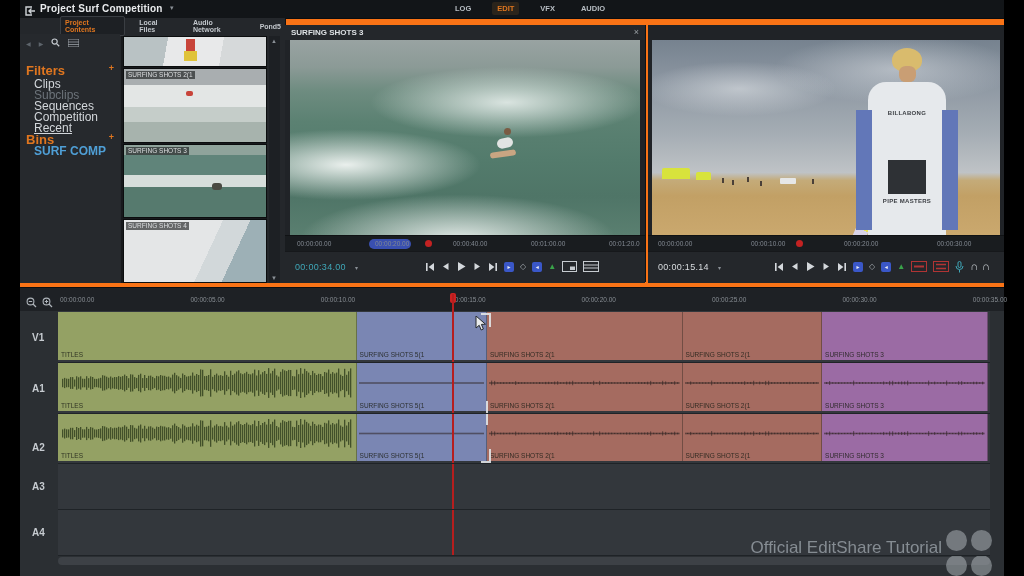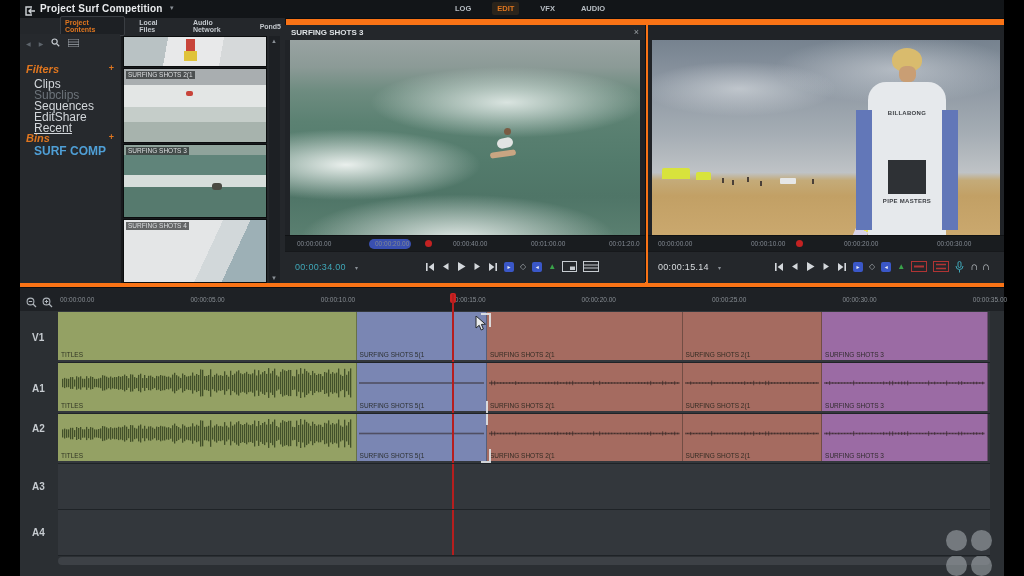--- a/index.html
+++ b/index.html
@@ -16,21 +16,21 @@
   .top-tab{font-size:7.5px;font-weight:bold;color:#b9bfc5;padding:2px 5px;cursor:default;}
   .top-tab.active{color:#e0761f;background:#2b241b;border-radius:2px;}
 
   
   #browser{left:0;top:18px;width:265px;height:265px;background:#24272b;border-right:1px solid #101214;}
   #browser-tabs{left:40px;top:1px;display:flex;gap:10px;align-items:center;height:14px;}
   .btab{font-size:7px;font-weight:bold;color:#c2c7cc;padding:2px 4px;}
   .btab.active{color:#e0761f;background:#1d2024;border:1px solid #3a3e43;border-radius:2px;}
   #sidebar{left:0;top:16px;width:100px;height:249px;background:#26292d;}
   #side-toolbar{left:6px;top:4px;display:flex;gap:8px;align-items:center;color:#5d646b;font-size:8px;}
-  .section-head{font-size:11px;font-weight:bold;color:#e0761f;font-style:italic;}
+  .section-head{font-size:13px;font-weight:bold;color:#e0761f;}
   .plus{position:absolute;right:6px;font-size:9px;font-weight:bold;color:#e0761f;}
   .side-item{position:absolute;left:14px;font-size:12px;color:#d3d7db;}
   .side-item.dim{color:#6c737a;}
   .side-item.bin{color:#4f9fd6;font-weight:bold;}
   #thumbs{left:101px;top:18px;width:146px;height:247px;background:#17191c;}
   .thumb{position:absolute;left:2px;width:142px;border:1px solid #0b0d0e;overflow:hidden;}
   .thumb-label{position:absolute;left:2px;top:2px;font-size:6.5px;color:#dcdee0;
     background:rgba(15,17,19,.6);padding:0 2px;line-height:8px;}
   #thumb-1{top:0;height:29px;background:linear-gradient(100deg,#b9c2c4 0 30%,#e8e9ea 30% 68%,#d6d9da 68% 100%);}
   #thumb-2{top:32px;height:73px;background:linear-gradient(180deg,#a9aeb0 0 22%,#e3e6e5 22% 52%,#c5cdc9 52% 72%,#a7b3ad 72% 100%);}
@@ -149,21 +149,21 @@
         <span><svg width="11" height="8" viewBox="0 0 11 8">
               <rect x="0" y="0" width="11" height="8" fill="none" stroke="#9aa0a6" stroke-width="1"></rect>
               <path d="M0 3 H11 M0 5.5 H11" stroke="#9aa0a6" stroke-width=".8"></path>
             </svg></span>
       </div>
       <span class="abs section-head" style="left:6px;top:29px;">Filters</span>
       <span class="plus" style="top:29px;">+</span>
       <span class="side-item" style="top:43px;">Clips</span>
       <span class="side-item dim" style="top:54px;">Subclips</span>
       <span class="side-item" style="top:65px;">Sequences</span>
-      <span class="side-item" style="top:76px;">EditShare</span>
+      <span class="side-item" style="top:76px;">Competition</span>
       <span class="side-item" style="top:87px;text-decoration:underline;">Recent</span>
       <span class="abs section-head" style="left:6px;top:98px;">Bins</span>
       <span class="plus" style="top:98px;">+</span>
       <span class="side-item bin" style="top:110px;">SURF COMP</span>
     </div>
     <div class="abs" id="thumbs">
       <div class="thumb" id="thumb-1">
         <div style="position:absolute;left:62px;top:2px;width:9px;height:12px;background:#c8443a;"></div>
         <div style="position:absolute;left:60px;top:14px;width:13px;height:10px;background:#e0c33a;"></div>
       </div>
@@ -1049,29 +1049,30 @@
           </svg>
           <span class="clip-label">SURFING SHOTS 3</span>
         </div>
       </div>
     <div class="edit-bracket" style="left:461px;top:25px;border-top:2px solid #e3e6e8;border-right:2px solid #e3e6e8;"></div>
     <div style="position:absolute;left:466px;top:113px;width:2px;height:24px;background:#e3e6e8;opacity:.9;"></div>
     <div class="edit-bracket" style="left:461px;top:161px;border-bottom:2px solid #e3e6e8;border-right:2px solid #e3e6e8;"></div>
     <div id="playhead-knob" style="left: 429.851px;"></div>
     <div id="playhead" style="left: 432.101px;"></div>
     <div id="tl-scroll"></div>
+    <span id="watermark">Official EditShare Tutorial</span>
     <div id="es-logo">
       <div style="left:0;top:0;"></div>
         <div style="right:0;top:0;"></div>
       <div style="left:0;bottom:0;"></div>
         <div style="right:0;bottom:0;"></div>
     </div>
   <span class="track-name abs" style="top: 43.5px;">V1</span>
       <span class="track-name abs" style="top: 94.5px;">A1</span>
-      <span class="track-name abs" style="top: 135px;">A2</span>
+      <span class="track-name abs" style="top: 154px;">A2</span>
       <span class="track-name abs" style="top: 193px;">A3</span>
       <span class="track-name abs" style="top: 239px;">A4</span>
       <div class="tl-divider" style="top: 74px;"></div>
       <div class="tl-divider" style="top: 125px;"></div>
       <div class="tl-divider" style="top: 175px;"></div>
       <div class="tl-divider" style="top: 221px;"></div>
       <div class="tl-divider" style="top: 267px;"></div>
     </div>
 
   <span class="abs" id="cursor">

